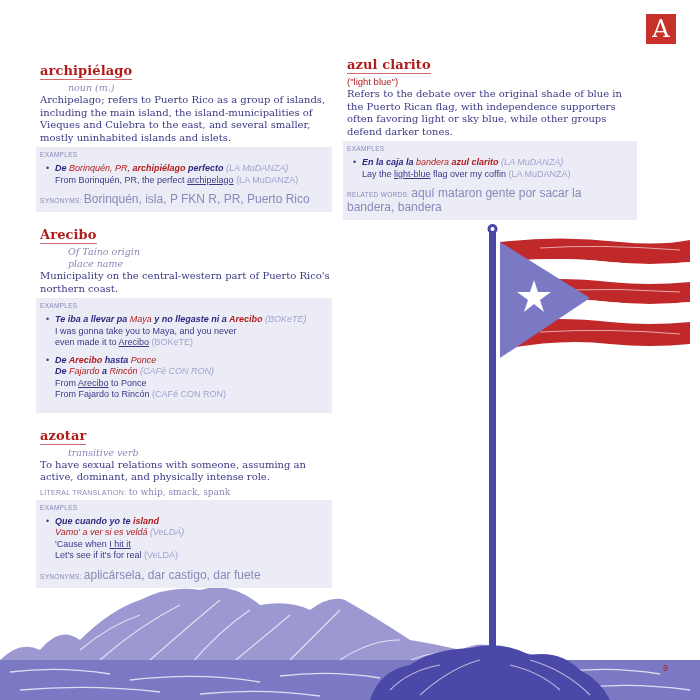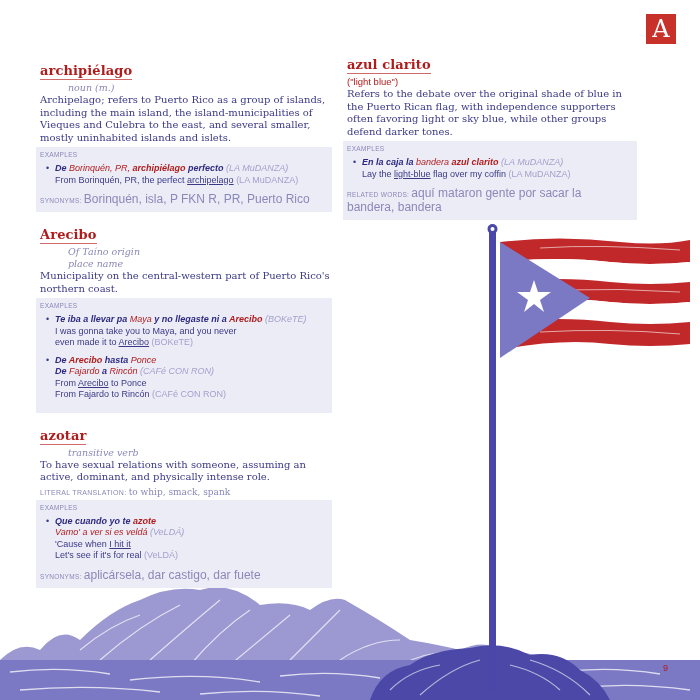--- a/index.html
+++ b/index.html
@@ -134,21 +134,21 @@
   </div>
 
   <div class="entry">
     <div class="hw">azotar</div>
     <div class="pos">transitive verb</div>
     <div class="def">To have sexual relations with someone, assuming an active, dominant, and physically intense role.</div>
     <div class="lit"><span>LITERAL TRANSLATION:</span> <span class="val">to whip, smack, spank</span></div>
     <div class="box" style="margin-left:-4px;">
       <div class="box-label">EXAMPLES</div>
       <div class="ex">
-        <span class="es"><span>Que cuando yo te </span><span class="rb">azote</span></span><br>
+        <span class="es"><span>Que cuando yo te </span><span class="rb">island</span></span><br>
         <span class="es"><span class="r">Vamo' a ver si es veldá</span></span>
         <span class="src">(VeLDÁ)</span><br>
         <span>'Cause when </span><span class="u">I hit it</span><br>
         <span>Let's see if it's for real</span>
         <span class="srcn">(VeLDÁ)</span>
       </div>
       <div class="syn"><span>SYNONYMS:</span> <span class="val">aplicársela, dar castigo, dar fuete</span></div>
     </div>
   </div>
 </div>

